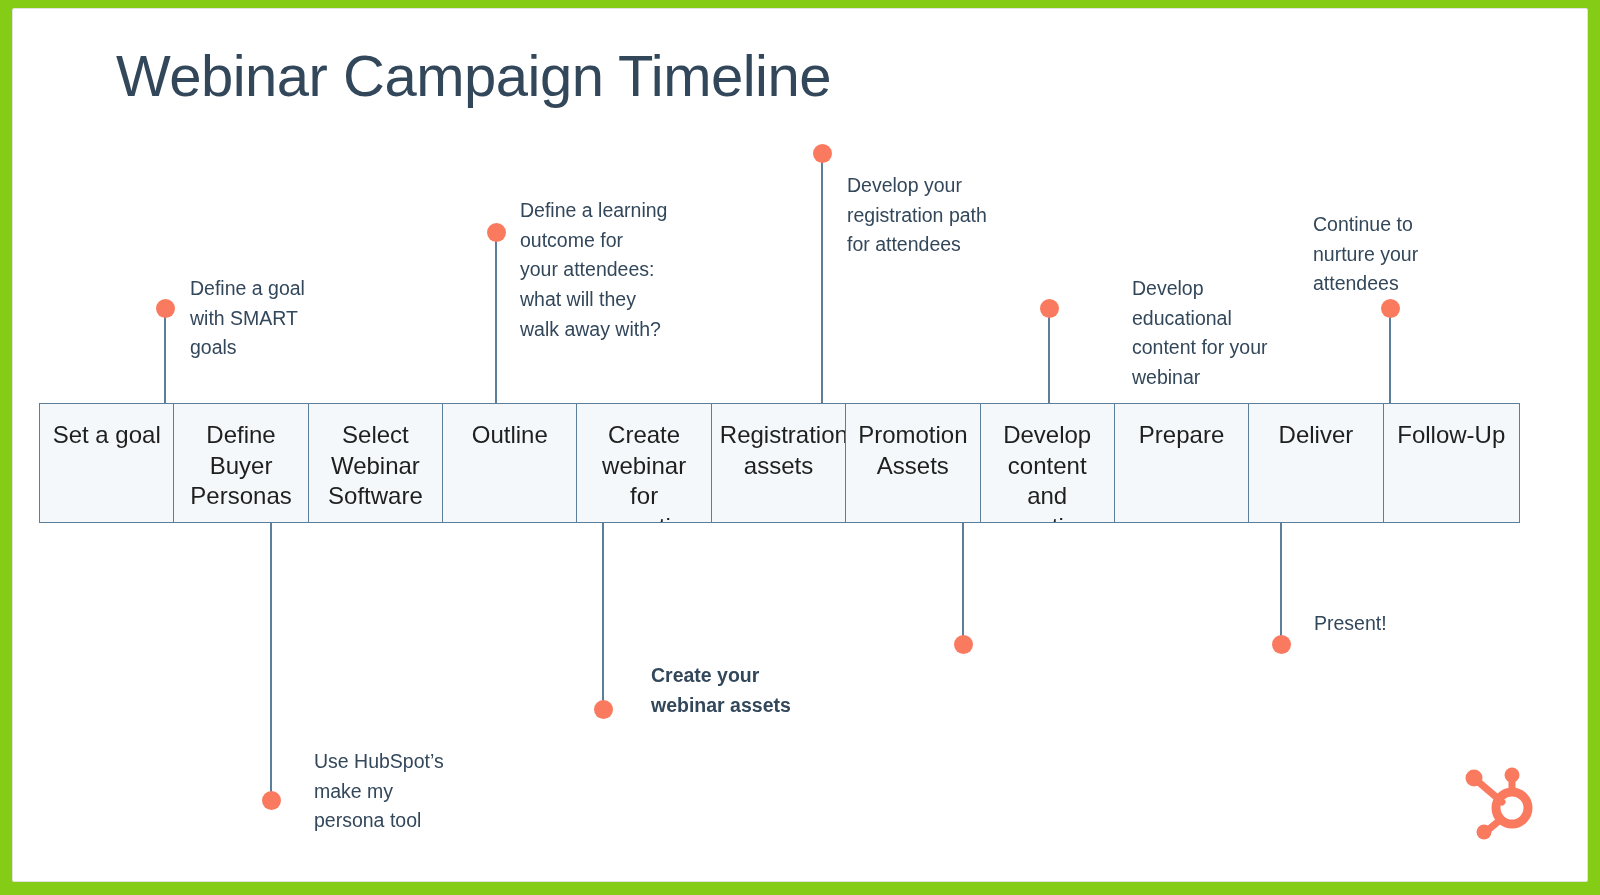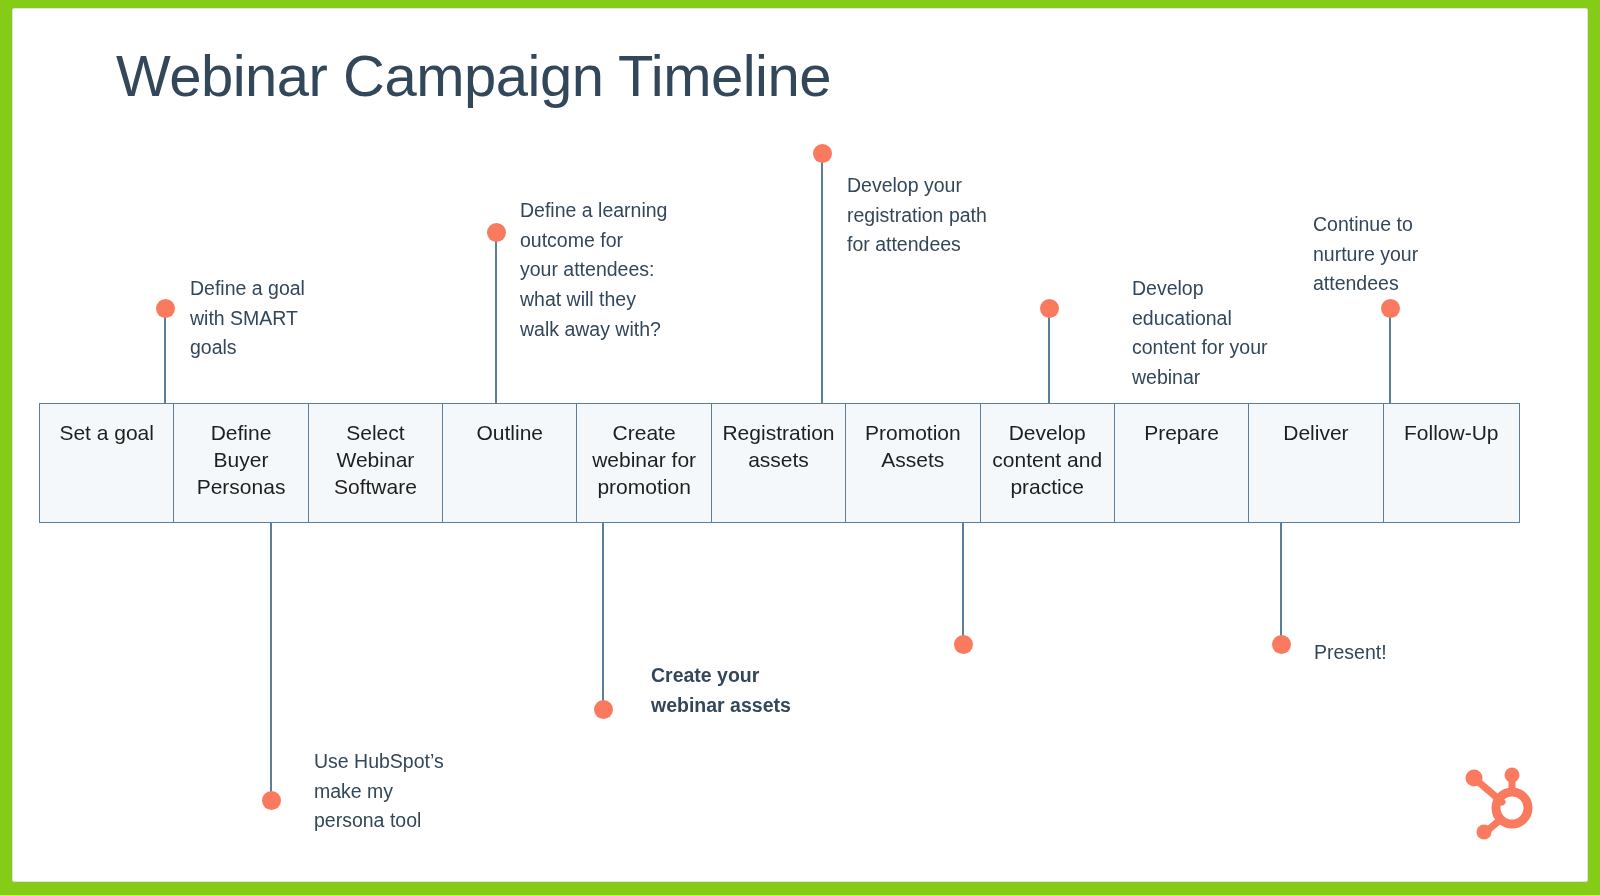--- a/index.html
+++ b/index.html
@@ -59,21 +59,21 @@
     box-sizing: border-box;
     background: #f4f8fa;
   }
   .timeline-cell {
     background: #f4f8fa;
     border-right: 1px solid #5b7e9b;
     box-sizing: border-box;
     display: block;
     padding: 16px 8px 0 8px;
     text-align: center;
-    font-size: 21px;
+    font-size: 24px;
     line-height: 1.28;
     color: #1f1f1f;
     overflow: hidden;
   }
   .timeline-cell:last-child { border-right: none; }
 
   
   .stem {
     position: absolute;
     width: 2px;
@@ -187,21 +187,21 @@
 attendees</div>
 
   <div class="annotation" style="left:314px; top:747px; width:200px;">Use HubSpot’s
 make my
 persona tool</div>
 
   <div class="annotation" style="left:651px; top:661px; width:210px;font-weight:bold;">Create your
 webinar assets</div>
 
 
-  <div class="annotation" style="left:1314px; top:609px; width:160px;margin-top:29px;">Present!</div>
+  <div class="annotation" style="left:1314px; top:609px; width:160px;">Present!</div>
 
   <div class="hs-logo">
     <svg viewBox="0 0 76 78" width="76" height="78" aria-hidden="true">
 
       <line x1="17" y1="17" x2="44" y2="40" stroke="#fa7a5f" stroke-width="7" stroke-linecap="round"></line>
 
       <circle cx="16" cy="16" r="8.5" fill="#fa7a5f"></circle>
 
       <line x1="54" y1="14" x2="54" y2="30" stroke="#fa7a5f" stroke-width="7" stroke-linecap="round"></line>
 

